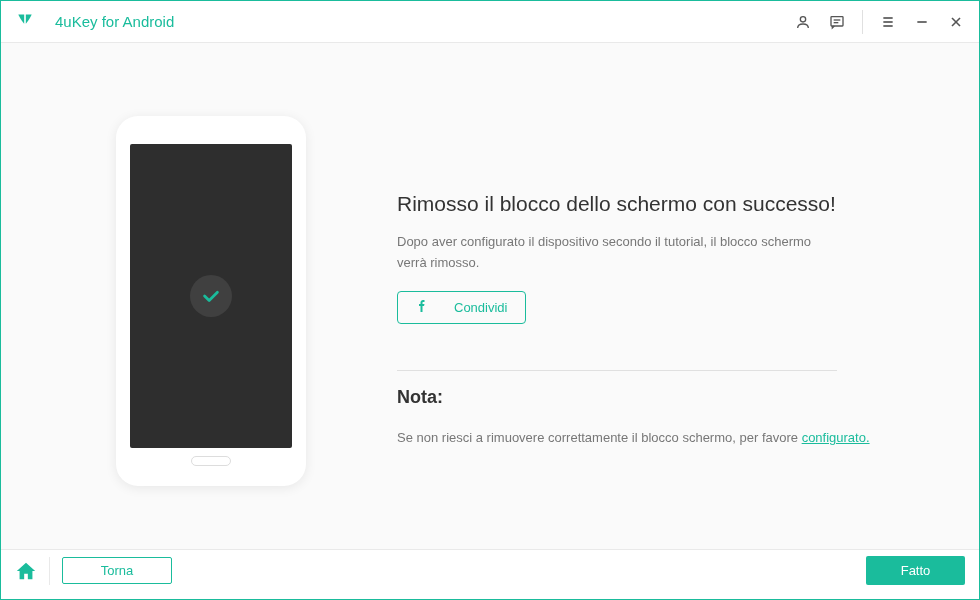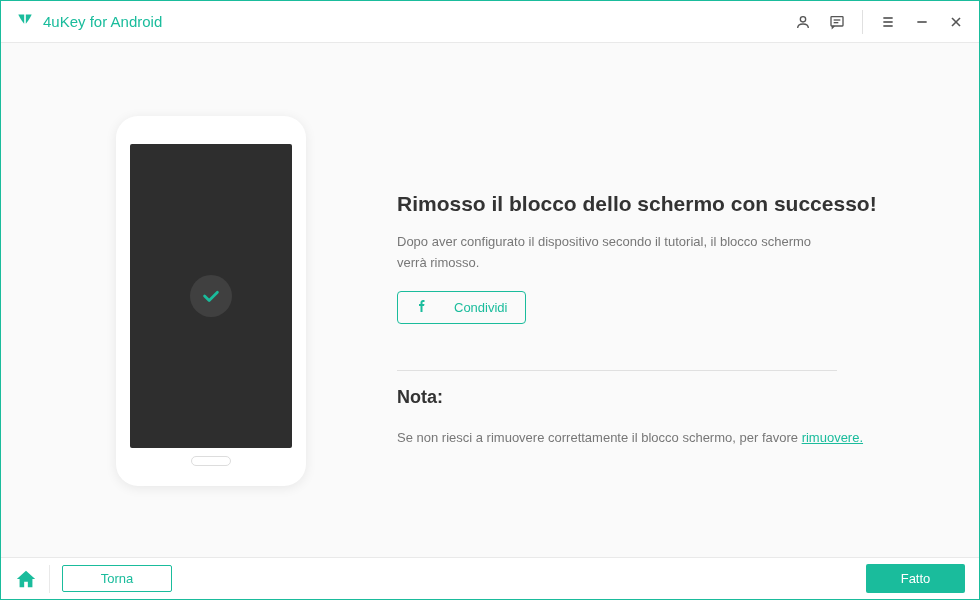--- a/index.html
+++ b/index.html
@@ -15,21 +15,21 @@
     .titlebar {
       height: 42px;
       display: flex;
       align-items: center;
       padding: 0 14px;
       border-bottom: 1px solid #e9e9e9;
     }
     .logo {
       display: flex;
       align-items: center;
-      gap: 8px;
+      gap: 20px;
     }
     .logo-icon {
       width: 20px;
       height: 20px;
       display: flex;
       align-items: center;
       justify-content: center;
     }
     .app-title {
       color: #1abc9c;
@@ -105,21 +105,21 @@
       margin-top: 8px;
     }
     .info-col {
       flex: 1;
       padding-left: 36px;
       padding-top: 40px;
     }
     .heading {
       font-size: 21px;
       color: #333;
-      font-weight: 700;
+      font-weight: 400;
       margin-bottom: 16px;
     }
     .subtext {
       font-size: 13px;
       color: #777;
       line-height: 1.6;
       margin-bottom: 17px;
       max-width: 440px;
     }
     .share-btn {
@@ -151,21 +151,21 @@
       color: #777;
       line-height: 1.6;
     }
     .contact-link {
       color: #1abc9c;
       text-decoration: underline;
       cursor: pointer;
     }
     .footer {
       position: absolute;
-      bottom: 0;
+      bottom: 8px;
       left: 0;
       right: 0;
       height: 42px;
       border-top: 1px solid #e9e9e9;
       background: #fff;
       display: flex;
       align-items: center;
       padding: 0 14px;
     }
     .home-icon {
@@ -272,21 +272,21 @@
       <span>
         <svg viewBox="0 0 24 24" width="12" height="14" fill="#1abc9c">
           <path d="M14 4h3V0h-3c-2.8 0-5 2.2-5 5v3H6v4h3v12h4V12h3l1-4h-4V5c0-.6.4-1 1-1z"></path>
         </svg>
       </span>
       <span>Condividi</span>
     </button>
     <hr class="hr">
     <div class="note-label">Nota:</div>
     <div class="note-text">
-      <span>Se non riesci a rimuovere correttamente il blocco schermo, per favore </span><a class="contact-link">rimuovere.</a>
+      <span>Se non riesci a rimuovere correttamente il blocco schermo, per favore </span><a class="contact-link">configurato.</a>
     </div>
   </div>
 </div>
 
 <div class="footer">
   <span class="home-icon">
     <svg viewBox="0 0 24 24" width="22" height="22" fill="#1abc9c">
       <path d="M12 3l10 9h-3v9h-5v-6h-4v6H5v-9H2z"></path>
     </svg>
   </span>

